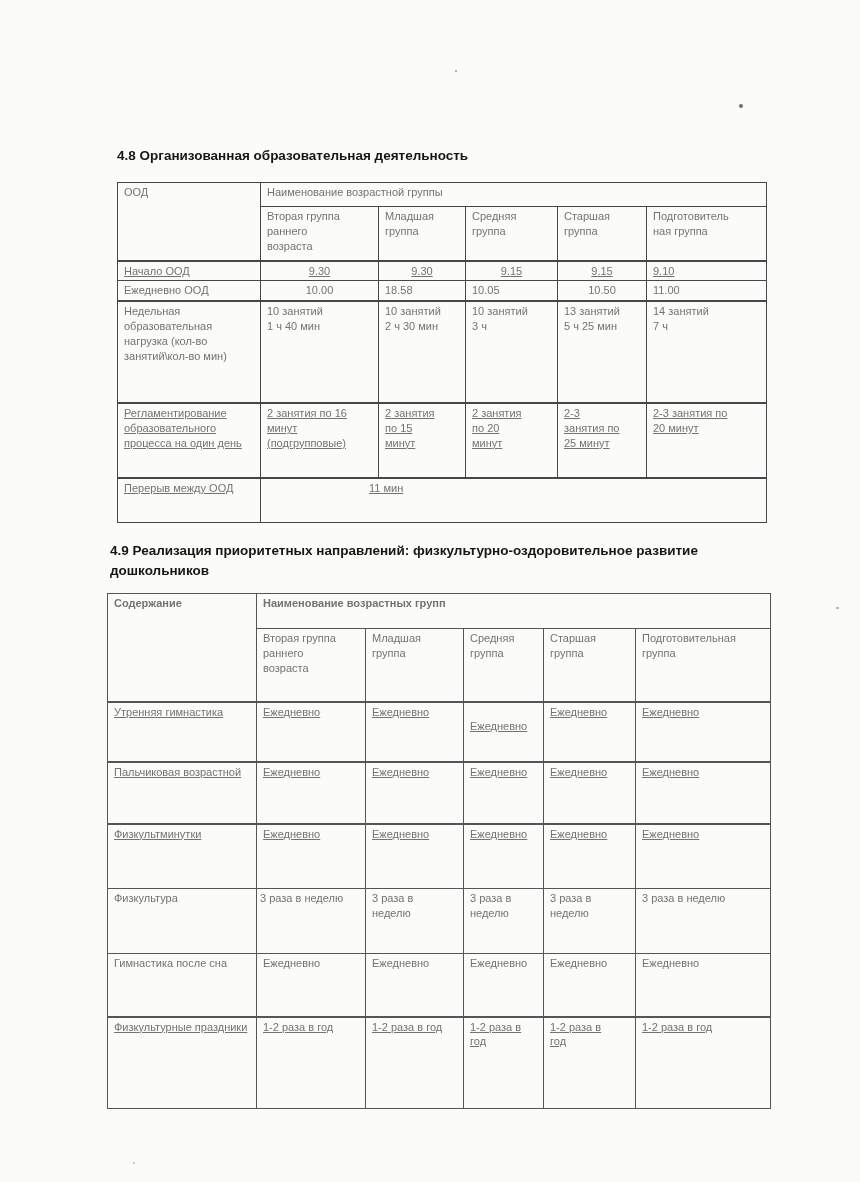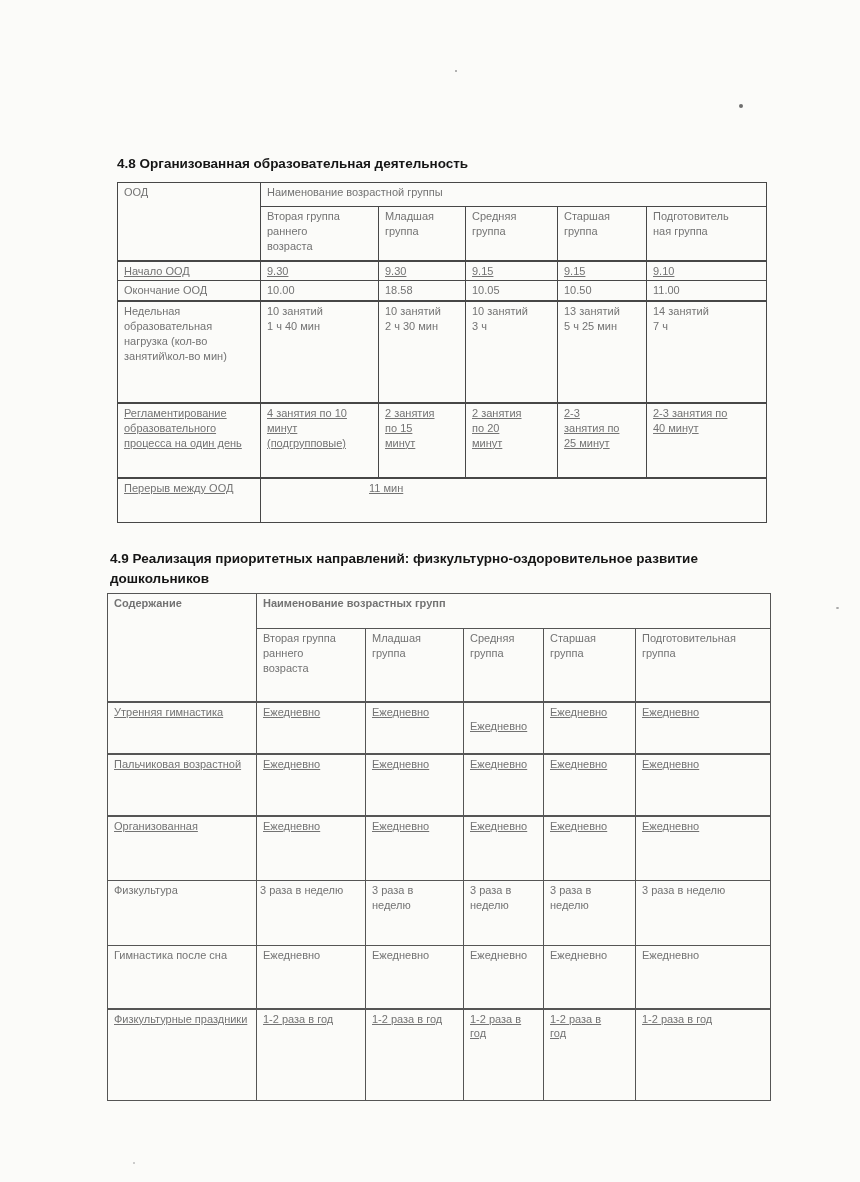--- a/index.html
+++ b/index.html
@@ -10,40 +10,39 @@
     color:#1e1e1e;
     position:relative;
     overflow:hidden;
   }
   .heading{
     position:absolute;
     font-weight:bold;
     font-size:13.5px;
     line-height:1.5;
     color:#161616;
-    margin-top:8px;
   }
   #h48{left:117px;top:146px;width:640px;}
   #h49{left:110px;top:541px;width:650px;}
   table{
     position:absolute;
     border-collapse:collapse;
     table-layout:fixed;
     font-size:11px;
     line-height:1.35;
     color:#737373;
   }
   td{
     border:1px solid #4c4c4c;
     vertical-align:top;
     padding:2px 6px;
     overflow:hidden;
   }
   .pre{white-space:pre-line;}
-  .c{margin-left:20px;}
+  .c{text-align:center;margin-left:20px;}
   
   #t1{left:117px;top:182px;width:649px;}
   #t1 td{border-color:#474747;}
   .hv td{border-top-width:2px;}
   .hv2 td{border-top-width:2px;border-top-color:#3c3c3c;text-decoration:underline;}
   
   #t2{left:107px;top:593px;width:663px;}
   #t2 td{border-color:#555;margin-left:30px;}
   #t2 .bold{font-weight:bold;}
   .speck{position:absolute;border-radius:50%;}
@@ -82,21 +81,21 @@
     </tr>
     <tr class="hv2" style="height:19px">
       <td>Начало ООД</td>
       <td class="c">9.30</td>
       <td class="c">9.30</td>
       <td class="c">9.15</td>
       <td class="c">9.15</td>
       <td>9.10</td>
     </tr>
     <tr style="height:19px">
-      <td>Окончание ООД</td>
+      <td>Ежедневно ООД</td>
       <td class="c">10.00</td>
       <td>18.58</td>
       <td>10.05</td>
       <td class="c">10.50</td>
       <td>11.00</td>
     </tr>
     <tr class="hv" style="height:102px">
       <td>Недельная образовательная нагрузка (кол-во занятий\кол-во мин)</td>
       <td class="pre">10 занятий
 1 ч 40 мин</td>
@@ -104,34 +103,34 @@
 2 ч 30 мин</td>
       <td class="pre">10 занятий
 3 ч</td>
       <td class="pre">13 занятий
 5 ч 25 мин</td>
       <td class="pre">14 занятий
 7 ч</td>
     </tr>
     <tr class="hv2" style="height:75px">
       <td>Регламентирование образовательного процесса на один день</td>
-      <td class="pre">4 занятия по 10
+      <td class="pre">2 занятия по 16
 минут
 (подгрупповые)</td>
       <td class="pre">2 занятия
 по 15
 минут</td>
       <td class="pre">2 занятия
 по 20
 минут</td>
       <td class="pre">2-3
 занятия по
 25 минут</td>
       <td class="pre">2-3 занятия по
-40 минут</td>
+20 минут</td>
     </tr>
     <tr class="hv2" style="height:44px">
       <td>Перерыв между ООД</td>
       <td colspan="5" style="padding-left:108px">11 мин</td>
     </tr>
   </tbody>
 </table>
 
 <div id="h49" class="heading">4.9 Реализация приоритетных направлений: физкультурно-оздоровительное развитие дошкольников</div>
 
@@ -155,39 +154,39 @@
 возраста</td>
       <td class="pre">Младшая
 группа</td>
       <td class="pre">Средняя
 группа</td>
       <td class="pre">Старшая
 группа</td>
       <td class="pre">Подготовительная
 группа</td>
     </tr>
-    <tr class="hv2" style="height:52px">
+    <tr class="hv2" style="height:60px">
       <td>Утренняя гимнастика</td>
       <td class="pre">Ежедневно</td>
       <td class="pre">Ежедневно</td>
       <td class="pre">
 Ежедневно</td>
       <td class="pre">Ежедневно</td>
       <td class="pre">Ежедневно</td>
     </tr>
     <tr class="hv2" style="height:62px">
       <td>Пальчиковая возрастной</td>
       <td class="pre">Ежедневно</td>
       <td class="pre">Ежедневно</td>
       <td class="pre">Ежедневно</td>
       <td class="pre">Ежедневно</td>
       <td class="pre">Ежедневно</td>
     </tr>
     <tr class="hv2" style="height:65px">
-      <td>Организованная</td>
+      <td>Физкультминутки</td>
       <td class="pre">Ежедневно</td>
       <td class="pre">Ежедневно</td>
       <td class="pre">Ежедневно</td>
       <td class="pre">Ежедневно</td>
       <td class="pre">Ежедневно</td>
     </tr>
     <tr style="height:65px">
       <td>Физкультура</td>
       <td class="pre" style="padding-left:3px;padding-right:2px">3 раза в неделю</td>
       <td class="pre">3 раза в

